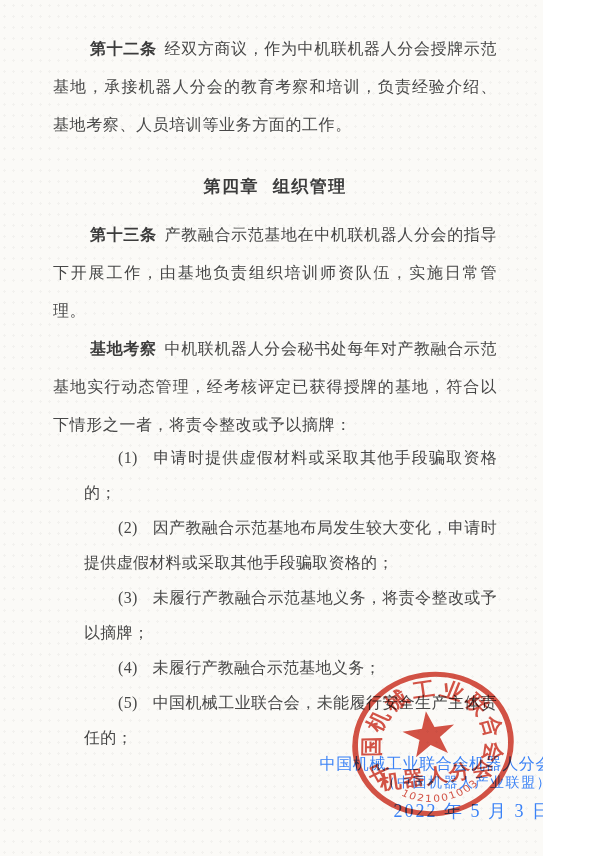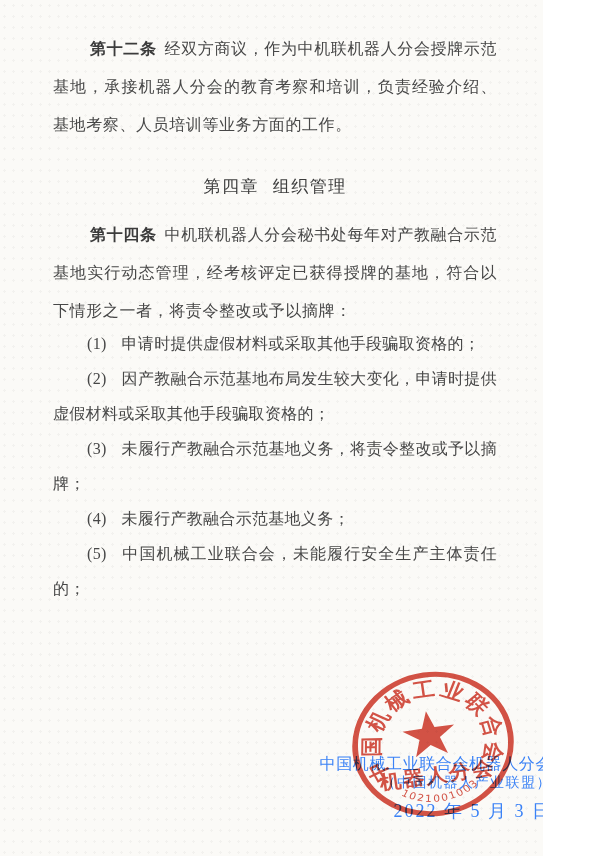--- a/index.html
+++ b/index.html
@@ -33,33 +33,34 @@
     letter-spacing: 0.6px;
     line-height: 38px;
     text-align: justify;
     text-indent: 37px;
   }
   .lead { font-weight: bold; margin-right: 8px; color: #3c3c3c; }
 
   h2.chapter {
     margin: 24px 0 10px 0;
     font-size: 17px;
-    font-weight: normal;
+    font-weight: bold;
     text-align: center;
     letter-spacing: 1.5px;
     word-spacing: 8px;
     line-height: 38px;
     color: #3c3c3c;
   }
 
   .items { margin-top: -4px; }
   .items p {
     line-height: 35px;
     letter-spacing: 0.3px;
     text-indent: 34px;
+    margin-left: 31px;
   }
   .items .num { margin-right: 15px; }
 
   
   .sig {
     position: absolute;
     top: 754px;
     left: 300px;
     width: 252px;
     text-align: right;
@@ -94,22 +95,23 @@
 <body>
 
 <div class="page">
 
   <div class="doc">
 
     <p><span class="lead">第十二条</span><span>经双方商议，作为中机联机器人分会授牌示范基地，承接机器人分会的教育考察和培训，负责经验介绍、基地考察、人员培训等业务方面的工作。</span></p>
 
     <h2 class="chapter">第四章 组织管理</h2>
 
+    <p><span class="lead">第十三条</span><span>产教融合示范基地在中机联机器人分会的指导下开展工作，由基地负责组织培训师资队伍，实施日常管理。</span></p>
 
-    <p><span class="lead">第十四条</span><span>中机联机器人分会秘书处每年对产教融合示范基地实行动态管理，经考核评定已获得授牌的基地，符合以下情形之一者，将责令整改或予以摘牌：</span></p>
+    <p><span class="lead">基地考察</span><span>中机联机器人分会秘书处每年对产教融合示范基地实行动态管理，经考核评定已获得授牌的基地，符合以下情形之一者，将责令整改或予以摘牌：</span></p>
 
     <div class="items">
       <p><span class="num">(1)</span><span>申请时提供虚假材料或采取其他手段骗取资格的；</span></p>
       <p><span class="num">(2)</span><span>因产教融合示范基地布局发生较大变化，申请时提供虚假材料或采取其他手段骗取资格的；</span></p>
       <p><span class="num">(3)</span><span>未履行产教融合示范基地义务，将责令整改或予以摘牌；</span></p>
       <p><span class="num">(4)</span><span>未履行产教融合示范基地义务；</span></p>
       <p><span class="num">(5)</span><span>中国机械工业联合会，未能履行安全生产主体责任的；</span></p>
     </div>
 
   </div>

